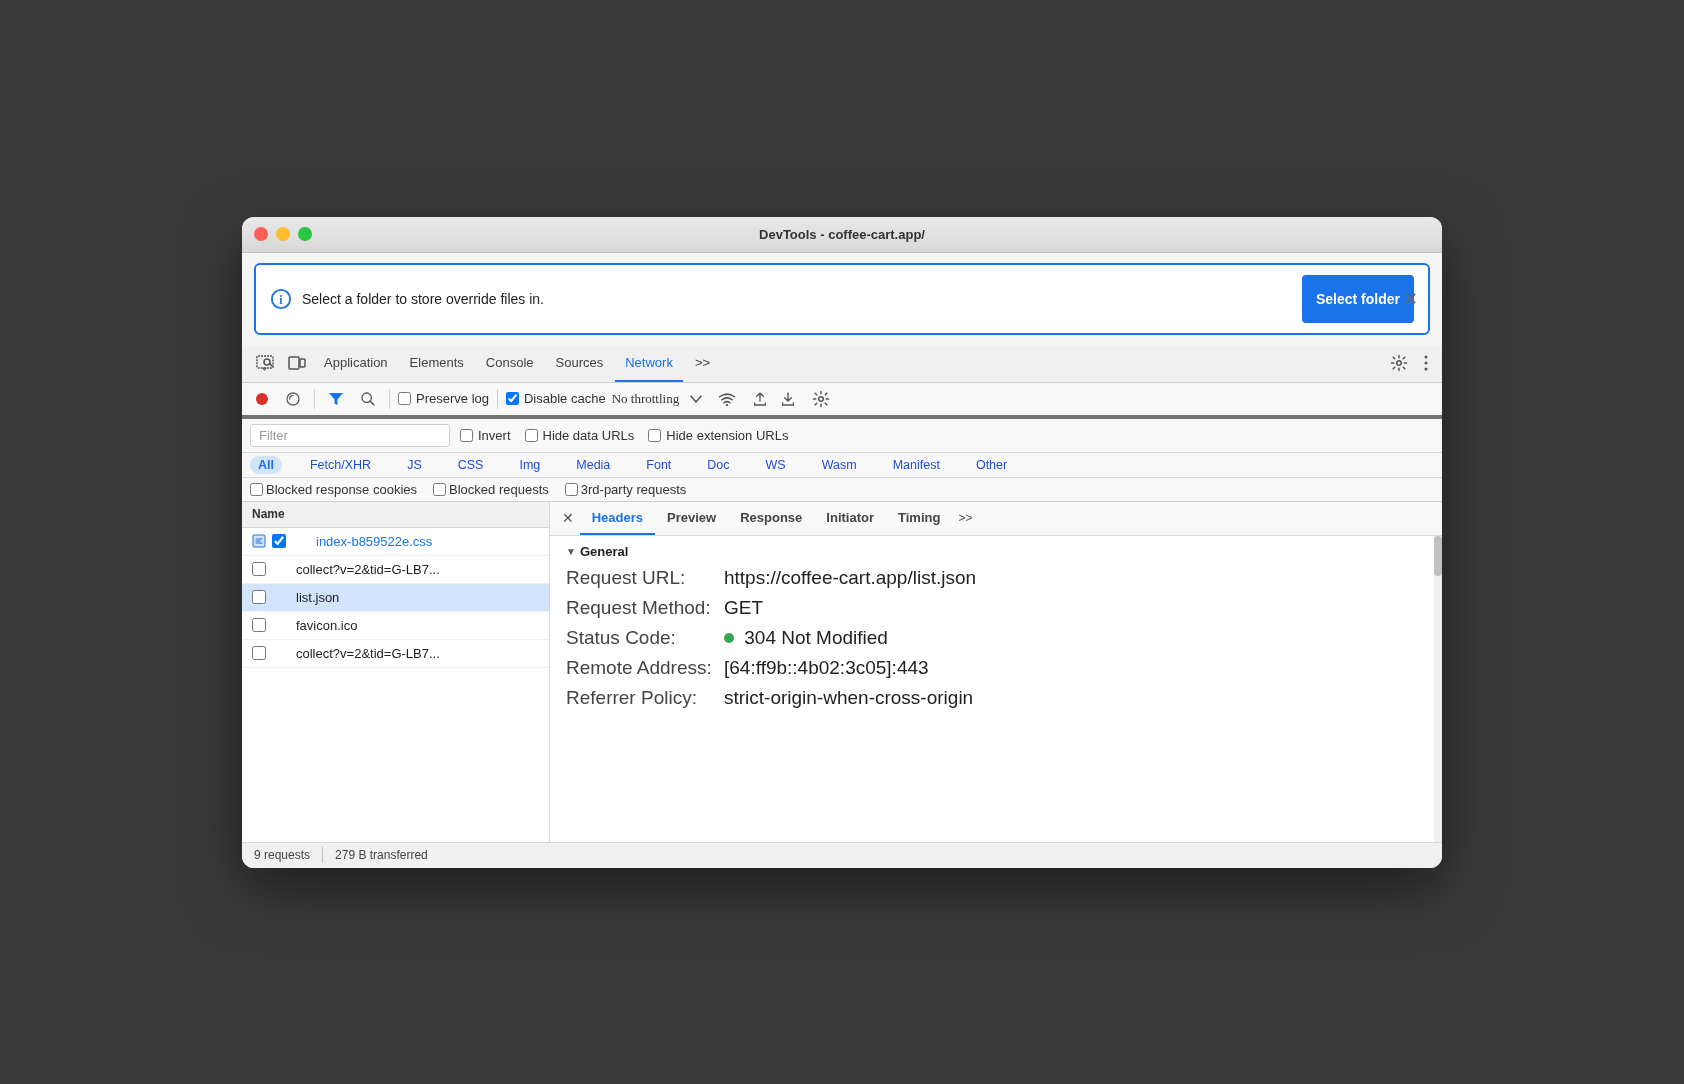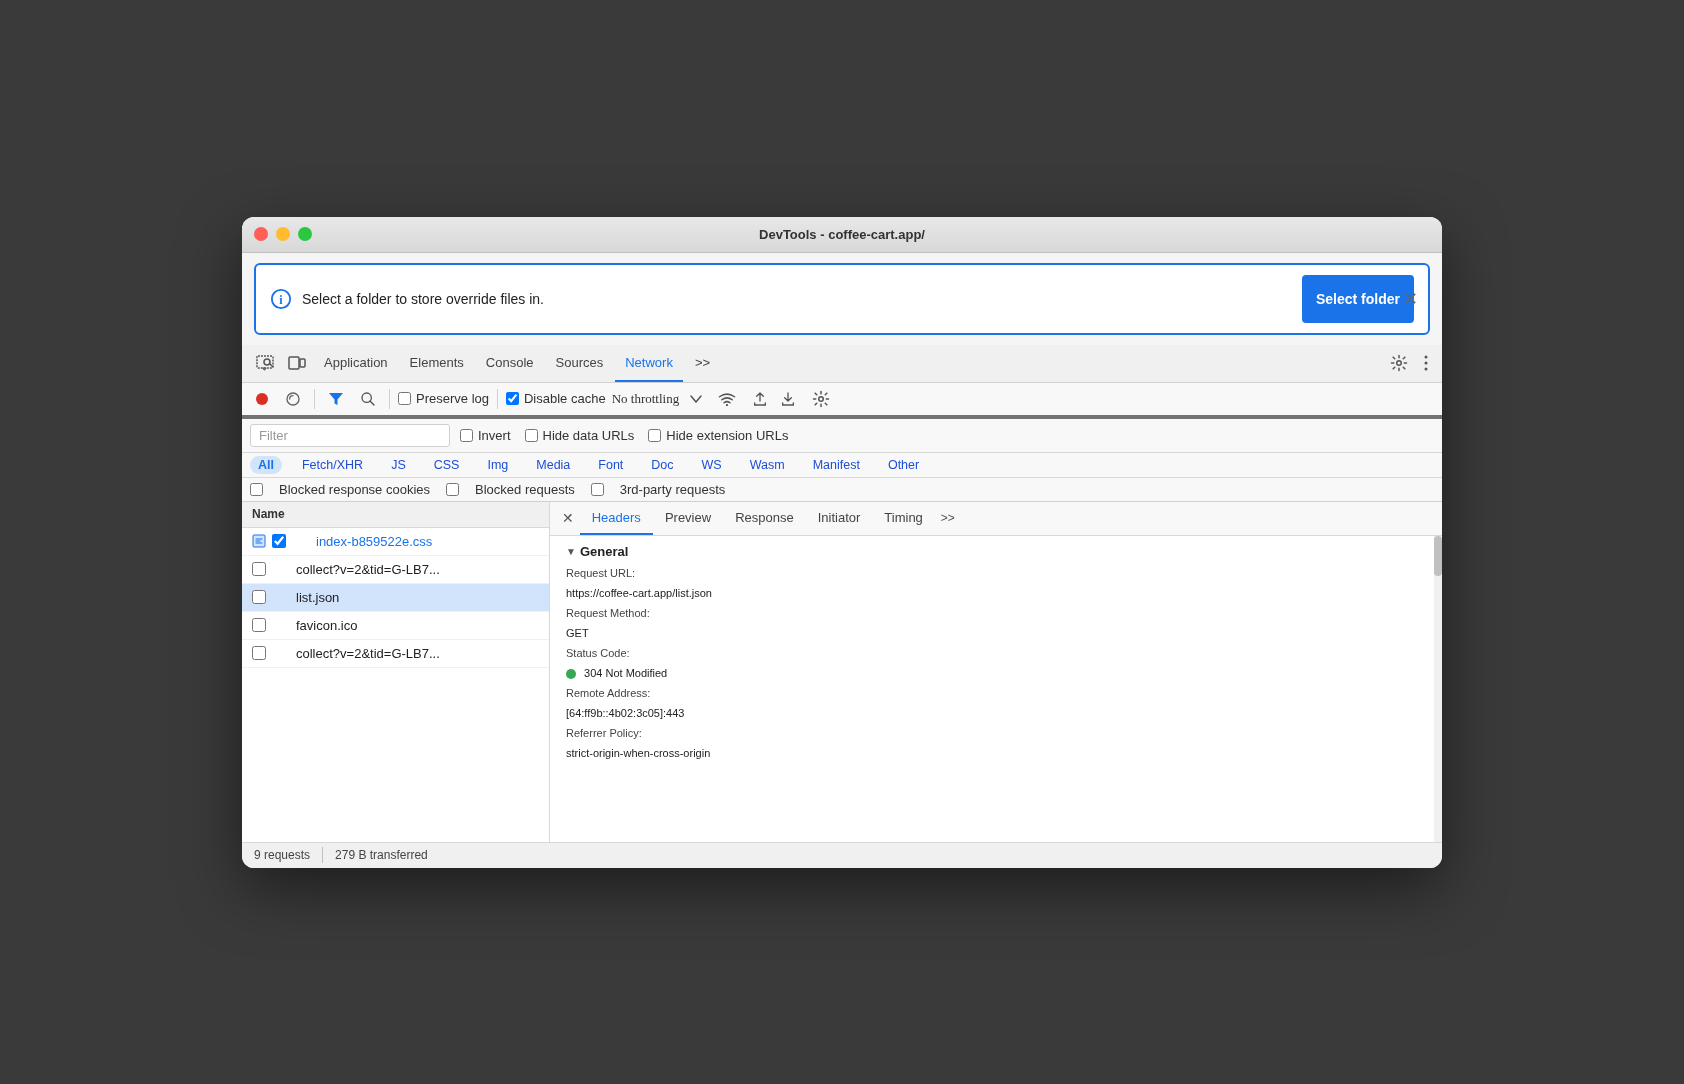--- a/index.html
+++ b/index.html
@@ -214,21 +214,21 @@
       cursor: pointer;
     }
 
     
     .type-filter-bar {
       background: #f8f8f8;
       border-bottom: 1px solid #d8d8d8;
       padding: 3px 8px;
       display: flex;
       align-items: center;
-      gap: 12px;
+      gap: 20px;
       flex-wrap: wrap;
     }
     .type-btn {
       background: none;
       border: none;
       cursor: pointer;
       padding: 2px 8px;
       border-radius: 12px;
       font-size: 12.5px;
       color: #1d4ed8;
@@ -244,21 +244,21 @@
       background: #f8f8f8;
       border-bottom: 1px solid #d0d0d0;
       padding: 4px 8px;
       display: flex;
       align-items: center;
       gap: 16px;
     }
     .cookie-check-label {
       display: flex;
       align-items: center;
-      gap: 16px;
+      gap: 3px;
       font-size: 13px;
       color: #333;
       cursor: pointer;
     }
 
     
     .main-content {
       display: flex;
       height: 340px;
       background: #fff;
@@ -333,20 +333,21 @@
       background: none;
       border: none;
       cursor: pointer;
       padding: 16px 12px;
       font-size: 13px;
       color: #444;
       border-bottom: 2px solid transparent;
       height: 34px;
       display: flex;
       align-items: center;
+      font-weight: bold;
     }
     .details-tab.active {
       color: #1a73e8;
       border-bottom: 2px solid #1a73e8;
     }
     .details-tab-more {
       background: none;
       border: none;
       cursor: pointer;
       font-size: 12px;
@@ -386,23 +387,22 @@
     }
     .section-header::before {
       content: '▼';
       font-size: 10px;
       color: #555;
     }
     .detail-row {
       display: flex;
       align-items: flex-start;
       margin-bottom: 8px;
-      font-size: 11px;
+      font-size: 19px;
       gap: 8px;
-      flex-direction: column;
     }
     .detail-label {
       color: #444;
       width: 150px;
       flex-shrink: 0;
     }
     .detail-value {
       color: #222;
       flex: 1;
       word-break: break-all;

